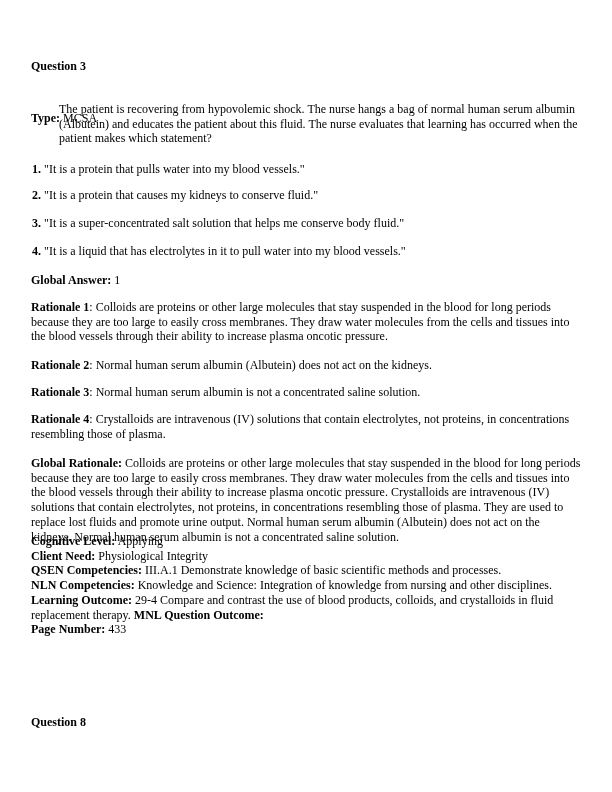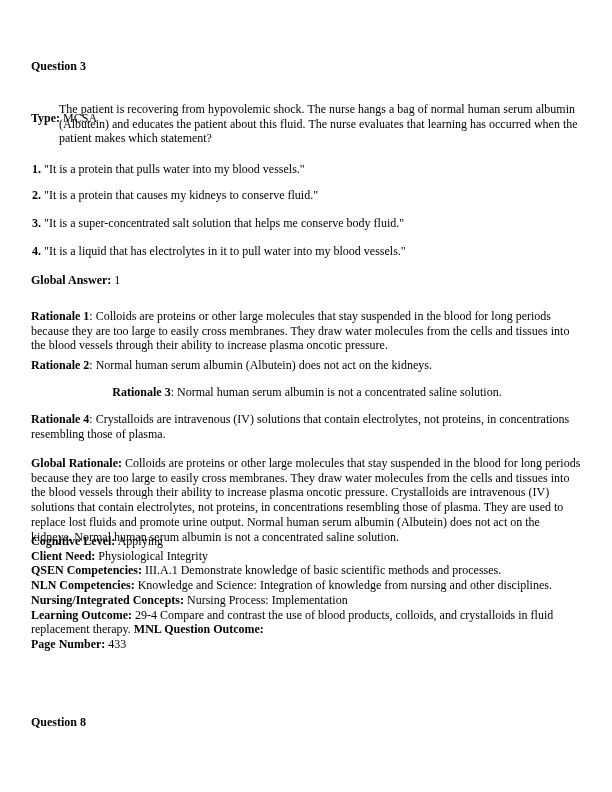--- a/index.html
+++ b/index.html
@@ -23,32 +23,31 @@
 
   <div class="blk" style="top:102px;margin-left:28px;">The patient is recovering from hypovolemic shock. The nurse hangs a bag of normal human serum albumin (Albutein) and educates the patient about this fluid. The nurse evaluates that learning has occurred when the patient makes which statement?</div>
 
   <div class="blk opt" style="top:162px;"><b>1.</b> <span>"It is a protein that pulls water into my blood vessels."</span></div>
   <div class="blk opt" style="top:188px;"><b>2.</b> <span>"It is a protein that causes my kidneys to conserve fluid."</span></div>
   <div class="blk opt" style="top:216px;"><b>3.</b> <span>"It is a super-concentrated salt solution that helps me conserve body fluid."</span></div>
   <div class="blk opt" style="top:244px;"><b>4.</b> <span>"It is a liquid that has electrolytes in it to pull water into my blood vessels."</span></div>
 
   <div class="blk" style="top:273px;"><b>Global Answer:</b> <span>1</span></div>
 
-  <div class="blk" style="top:300px;margin-top:9px;"><b>Rationale 1</b><span>: Colloids are proteins or other large molecules that stay suspended in the blood for long periods because they are too large to easily cross membranes. They draw water molecules from the cells and tissues into the blood vessels through their ability to increase plasma oncotic pressure.</span></div>
+  <div class="blk" style="top:300px;"><b>Rationale 1</b><span>: Colloids are proteins or other large molecules that stay suspended in the blood for long periods because they are too large to easily cross membranes. They draw water molecules from the cells and tissues into the blood vessels through their ability to increase plasma oncotic pressure.</span></div>
   <div class="blk" style="top:358px;"><b>Rationale 2</b><span>: Normal human serum albumin (Albutein) does not act on the kidneys.</span></div>
-  <div class="blk" style="top:385px;text-align:center;"><b>Rationale 3</b><span>: Normal human serum albumin is not a concentrated saline solution.</span></div>
+  <div class="blk" style="top:385px;"><b>Rationale 3</b><span>: Normal human serum albumin is not a concentrated saline solution.</span></div>
   <div class="blk" style="top:412px;"><b>Rationale 4</b><span>: Crystalloids are intravenous (IV) solutions that contain electrolytes, not proteins, in concentrations resembling those of plasma.</span></div>
 
   <div class="blk" style="top:456px;"><b>Global Rationale:</b> <span>Colloids are proteins or other large molecules that stay suspended in the blood for long periods because they are too large to easily cross membranes. They draw water molecules from the cells and tissues into the blood vessels through their ability to increase plasma oncotic pressure. Crystalloids are intravenous (IV) solutions that contain electrolytes, not proteins, in concentrations resembling those of plasma. They are used to replace lost fluids and promote urine output. Normal human serum albumin (Albutein) does not act on the kidneys. Normal human serum albumin is not a concentrated saline solution.</span></div>
 
   <div class="blk" style="top:534px;">
     <div><b>Cognitive Level:</b> <span>Applying</span></div>
     <div><b>Client Need:</b> <span>Physiological Integrity</span></div>
     <div><b>QSEN Competencies:</b> <span>III.A.1 Demonstrate knowledge of basic scientific methods and processes.</span></div>
     <div><b>NLN Competencies:</b> <span>Knowledge and Science: Integration of knowledge from nursing and other disciplines.</span></div>
-    <div><b>Nursing/Integrated Concepts:</b> <span>Nursing Process: Implementation</span></div>
     <div><b>Learning Outcome:</b> <span>29-4 Compare and contrast the use of blood products, colloids, and crystalloids in fluid replacement therapy.</span> <b>MNL Question Outcome:</b></div>
     <div><b>Page Number:</b> <span>433</span></div>
   </div>
 
   <div class="blk" style="top:715px;"><b>Question 8</b></div>
 
 </div>
 
 </body></html>

